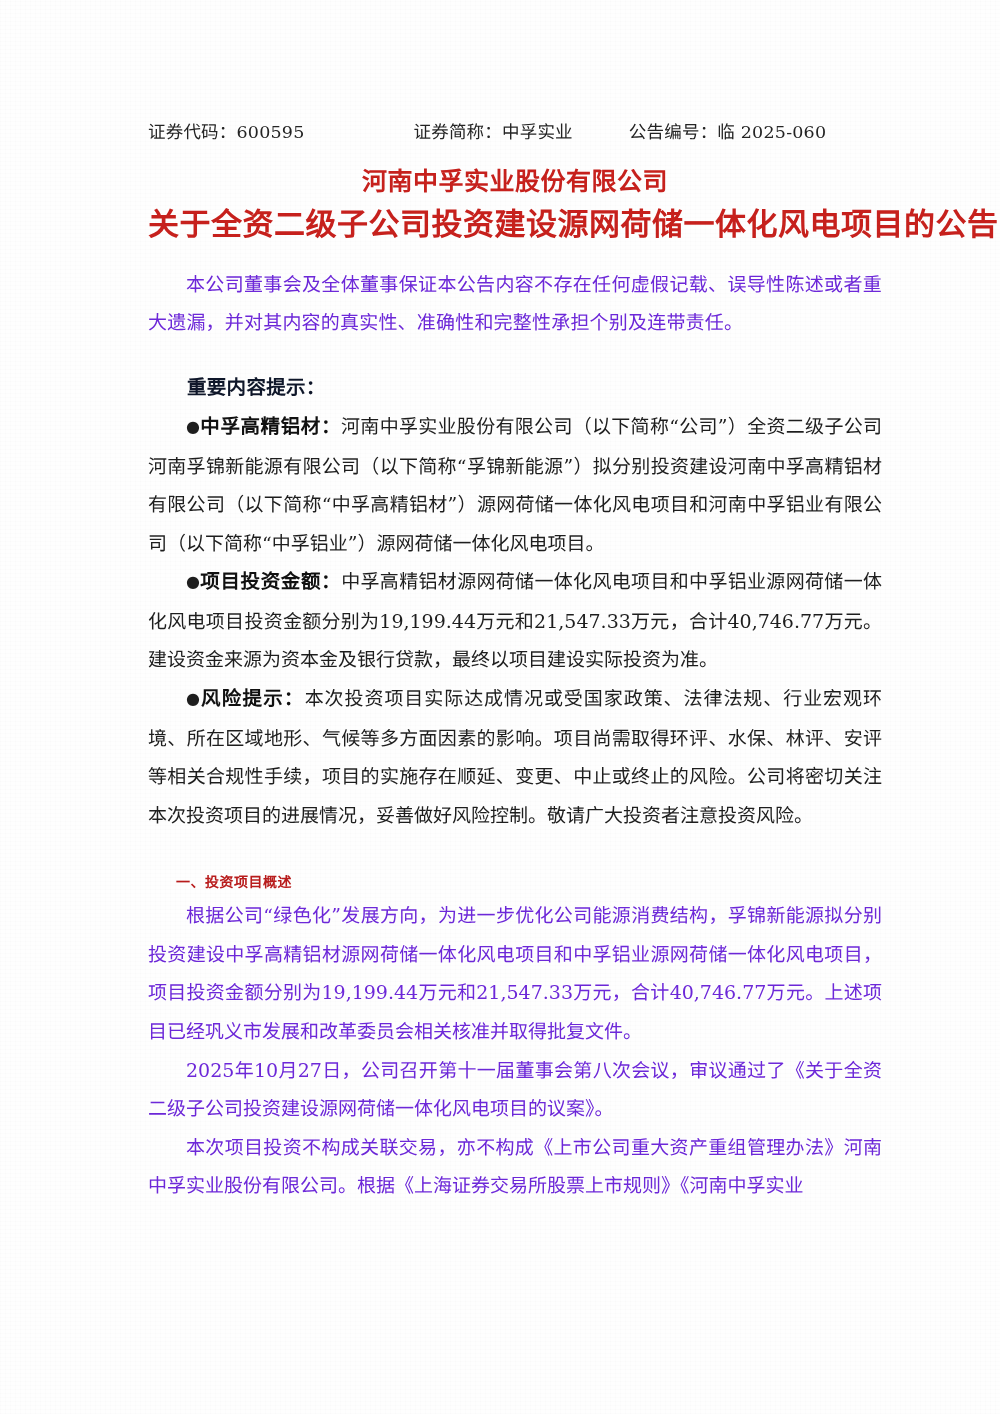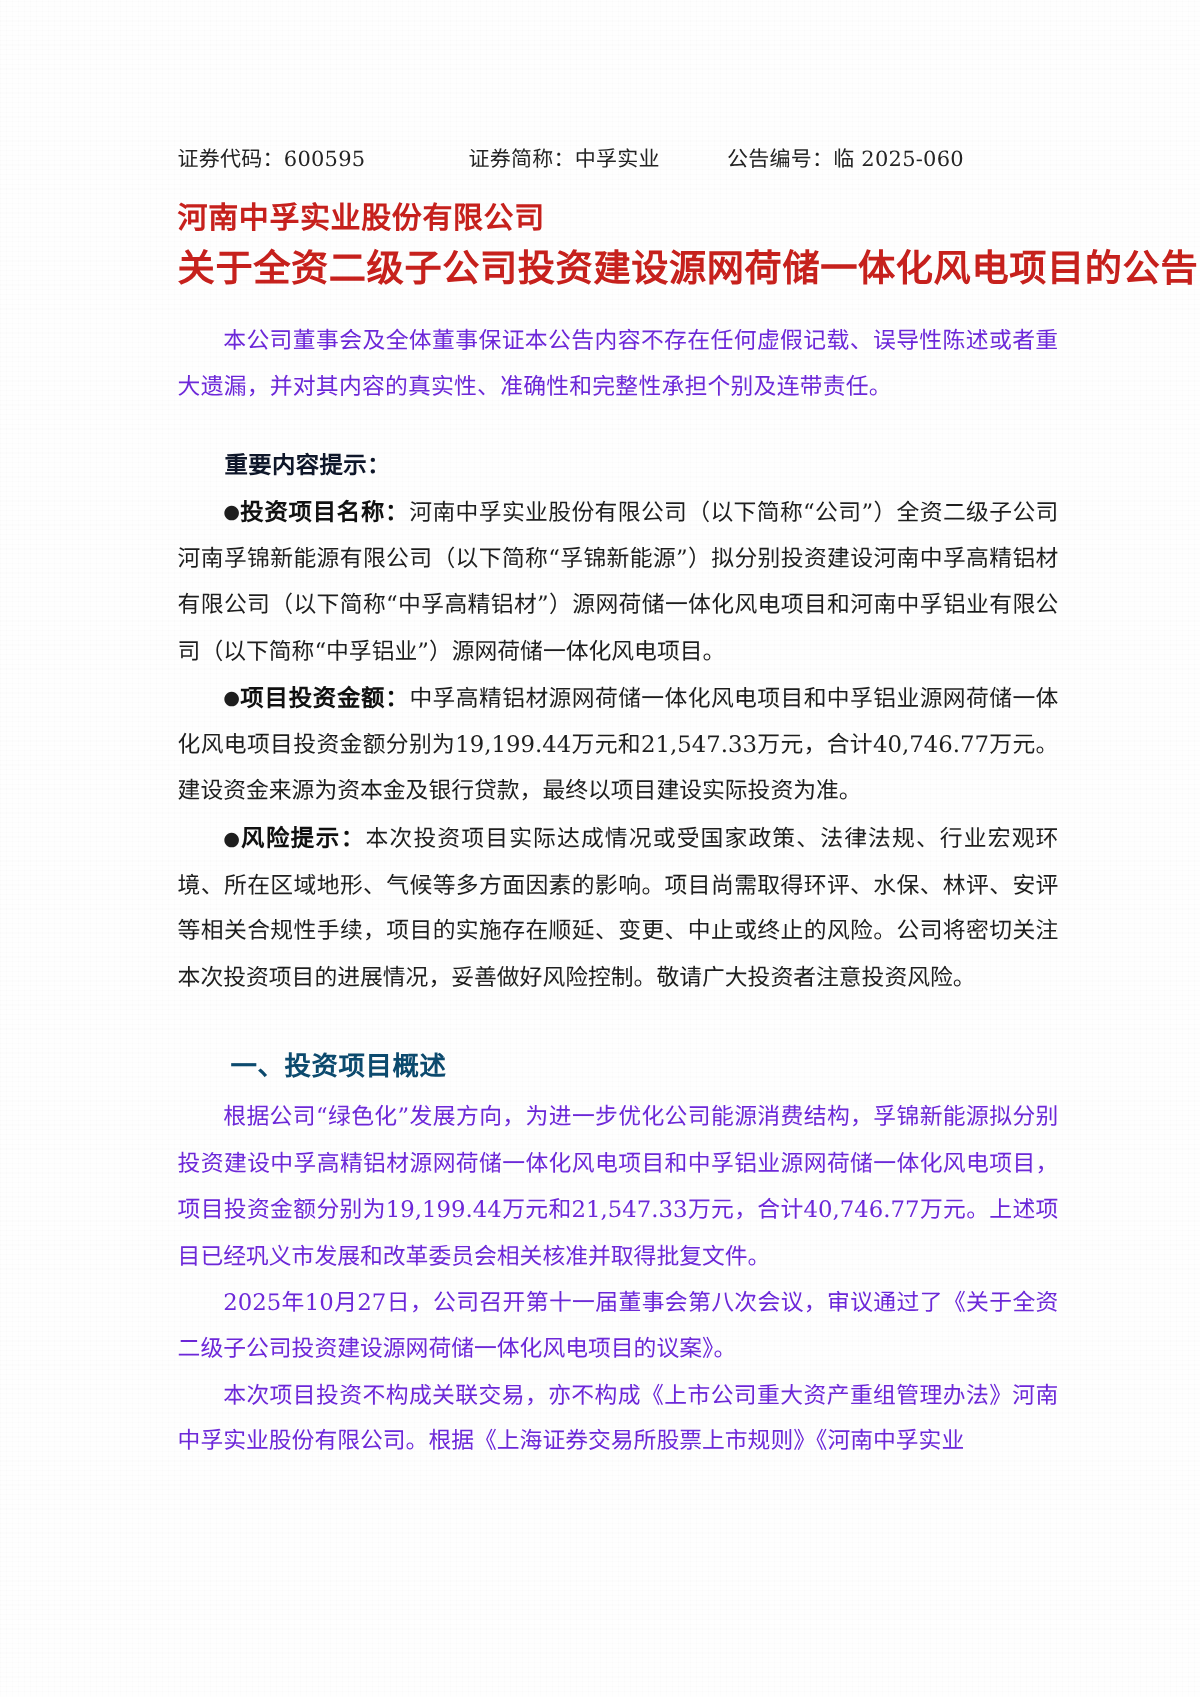--- a/index.html
+++ b/index.html
@@ -45,25 +45,26 @@
   .doc-header {
     display: flex;
     align-items: baseline;
     font-size: 17.5px;
     letter-spacing: 0.2px;
     white-space: nowrap;
     margin-bottom: 22px;
     color: #242424;
   }
   .doc-header .hdr-code   { flex: 0 0 auto; }
-  .doc-header .hdr-abbr   { flex: 0 0 auto; margin-left: 86px; }
+  .doc-header .hdr-abbr   { flex: 0 0 auto; margin-left: 109px; }
   .doc-header .hdr-number { flex: 0 0 auto; margin-left: 56px; }
 
   
   .title-main, .title-sub {
+    text-align: center;
     font-family: "DejaVu Sans", "Liberation Sans", sans-serif;
     font-weight: bold;
     color: #c7211d;
     letter-spacing: 0.5px;
     line-height: 1.32;
   }
   .title-main {
     font-size: 25px;
     margin-top: 4px;
     margin-bottom: 6px;
@@ -99,25 +100,25 @@
     font-size: 19.5px;
     line-height: 2.0;
     text-indent: 2em;
     margin: 0;
     color: #0f172a;
     letter-spacing: 0.3px;
   }
   .section-heading {
     font-family: "DejaVu Sans", "Liberation Sans", sans-serif;
     font-weight: bold;
-    font-size: 22px;
+    font-size: 14px;
     line-height: 2.0;
     text-indent: 2em;
     margin: 0;
-    color: #0c4a6e;
+    color: #b91c1c;
     letter-spacing: 0.5px;
   }
 
   
   p.bullet-para {
     margin: 0;
     font-size: 19px;
     line-height: 2.03;
     text-align: justify;
     text-justify: inter-ideograph;
@@ -156,21 +157,21 @@
     <div class="title-main">河南中孚实业股份有限公司</div>
     <div class="title-sub">关于全资二级子公司投资建设源网荷储一体化风电项目的公告</div>
 
     <p class="para kai">本公司董事会及全体董事保证本公告内容不存在任何虚假记载、误导性陈述或者重大遗漏，并对其内容的真实性、准确性和完整性承担个别及连带责任。</p>
 
     <div class="gap-md"></div>
 
     <p class="heading-bold">重要内容提示：</p>
 
     <p class="bullet-para">
-      <span class="bullet-mark">●</span><span class="bullet-label">投资项目名称：</span><span class="bullet-body">河南中孚实业股份有限公司（以下简称“公司”）全资二级子公司河南孚锦新能源有限公司（以下简称“孚锦新能源”）拟分别投资建设河南中孚高精铝材有限公司（以下简称“中孚高精铝材”）源网荷储一体化风电项目和河南中孚铝业有限公司（以下简称“中孚铝业”）源网荷储一体化风电项目。</span>
+      <span class="bullet-mark">●</span><span class="bullet-label">中孚高精铝材：</span><span class="bullet-body">河南中孚实业股份有限公司（以下简称“公司”）全资二级子公司河南孚锦新能源有限公司（以下简称“孚锦新能源”）拟分别投资建设河南中孚高精铝材有限公司（以下简称“中孚高精铝材”）源网荷储一体化风电项目和河南中孚铝业有限公司（以下简称“中孚铝业”）源网荷储一体化风电项目。</span>
     </p>
 
     <p class="bullet-para">
       <span class="bullet-mark">●</span><span class="bullet-label">项目投资金额：</span><span class="bullet-body">中孚高精铝材源网荷储一体化风电项目和中孚铝业源网荷储一体化风电项目投资金额分别为19,199.44万元和21,547.33万元，合计40,746.77万元。建设资金来源为资本金及银行贷款，最终以项目建设实际投资为准。</span>
     </p>
 
     <p class="bullet-para">
       <span class="bullet-mark">●</span><span class="bullet-label">风险提示：</span><span class="bullet-body">本次投资项目实际达成情况或受国家政策、法律法规、行业宏观环境、所在区域地形、气候等多方面因素的影响。项目尚需取得环评、水保、林评、安评等相关合规性手续，项目的实施存在顺延、变更、中止或终止的风险。公司将密切关注本次投资项目的进展情况，妥善做好风险控制。敬请广大投资者注意投资风险。</span>
     </p>
 

